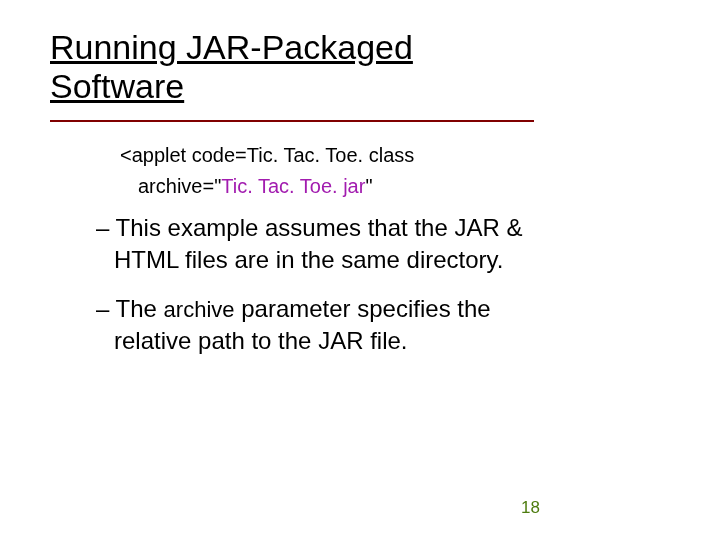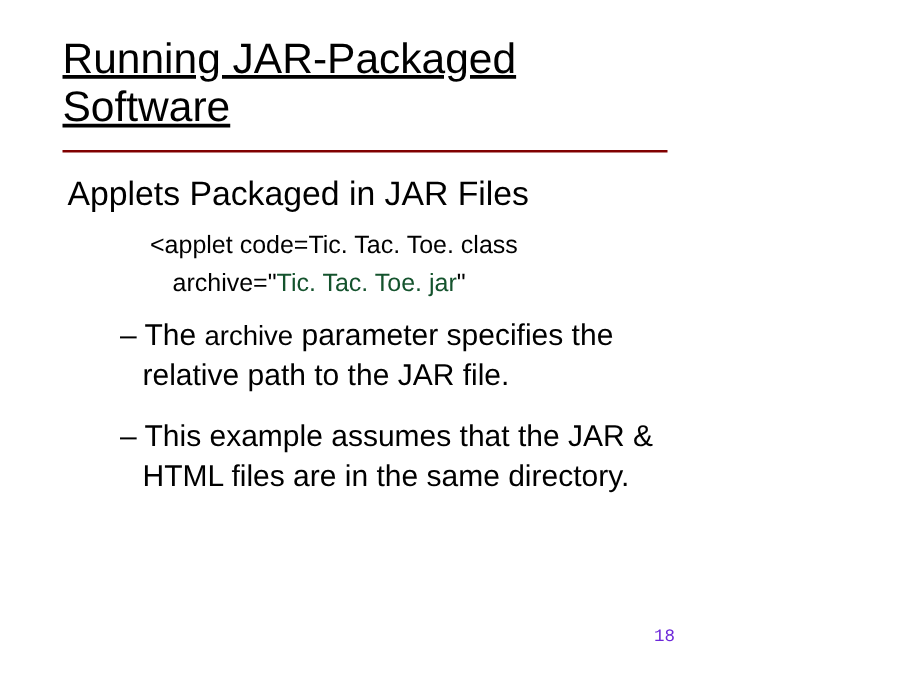--- a/index.html
+++ b/index.html
@@ -39,65 +39,63 @@
   .code-block {
     margin: 6px 0 10px 70px;
     font-family: "MS PGothic", "Segoe UI", Arial, sans-serif;
     font-size: 20px;
     line-height: 1.55;
   }
   .code-line2, .code-line3 {
     padding-left: 18px;
   }
   .highlight {
-    color: #14532d;
+    color: #a21caf;
   }
   .bullets {
     margin: 10px 0 0 46px;
     font-size: 24px;
     line-height: 1.35;
   }
   .bullets p {
     margin: 8px 0 16px 0;
     text-indent: -18px;
     padding-left: 18px;
   }
   .mono-inline {
     font-family: "MS PGothic", "Segoe UI", Arial, sans-serif;
     font-size: 22px;
   }
   .pagenum {
     position: absolute;
     right: 44px;
     bottom: 22px;
-    font-size: 14px;
-    color: #6d28d9;
-    font-family: Liberation Mono, monospace;
+    font-size: 17px;
+    color: #4d7c0f;
   }
 </style>
 </head>
 <body>
 
 <div class="slide">
 
   <h1 class="title">Running JAR-Packaged Software</h1>
 
   <hr class="rule">
 
-  <div class="subtitle">Applets Packaged in JAR Files</div>
 
   <div class="code-block">
     <div>&lt;applet code=Tic. Tac. Toe. class</div>
     <div class="code-line2">
       <span>archive="</span><span class="highlight">Tic. Tac. Toe. jar</span><span>"</span>
     </div>
   </div>
 
   <div class="bullets">
+    <p>– This example assumes that the JAR &amp; HTML files are in the same directory.</p>
     <p>
       <span>– The </span><span class="mono-inline">archive</span><span> parameter specifies the relative path to the JAR file.</span>
     </p>
-    <p>– This example assumes that the JAR &amp; HTML files are in the same directory.</p>
   </div>
 
   <div class="pagenum">18</div>
 
 </div>
 
 </body></html>

